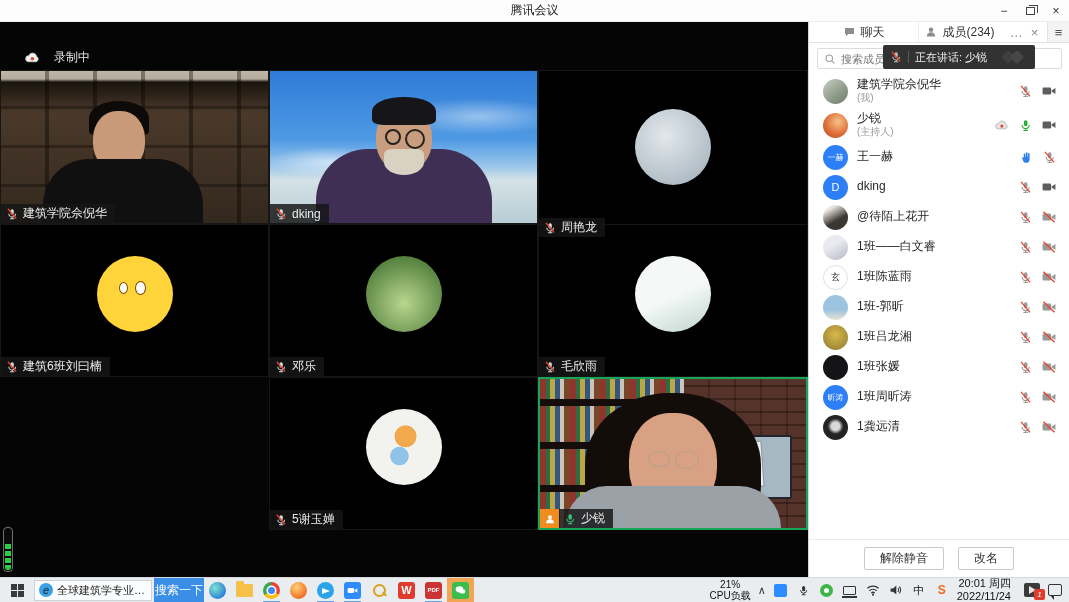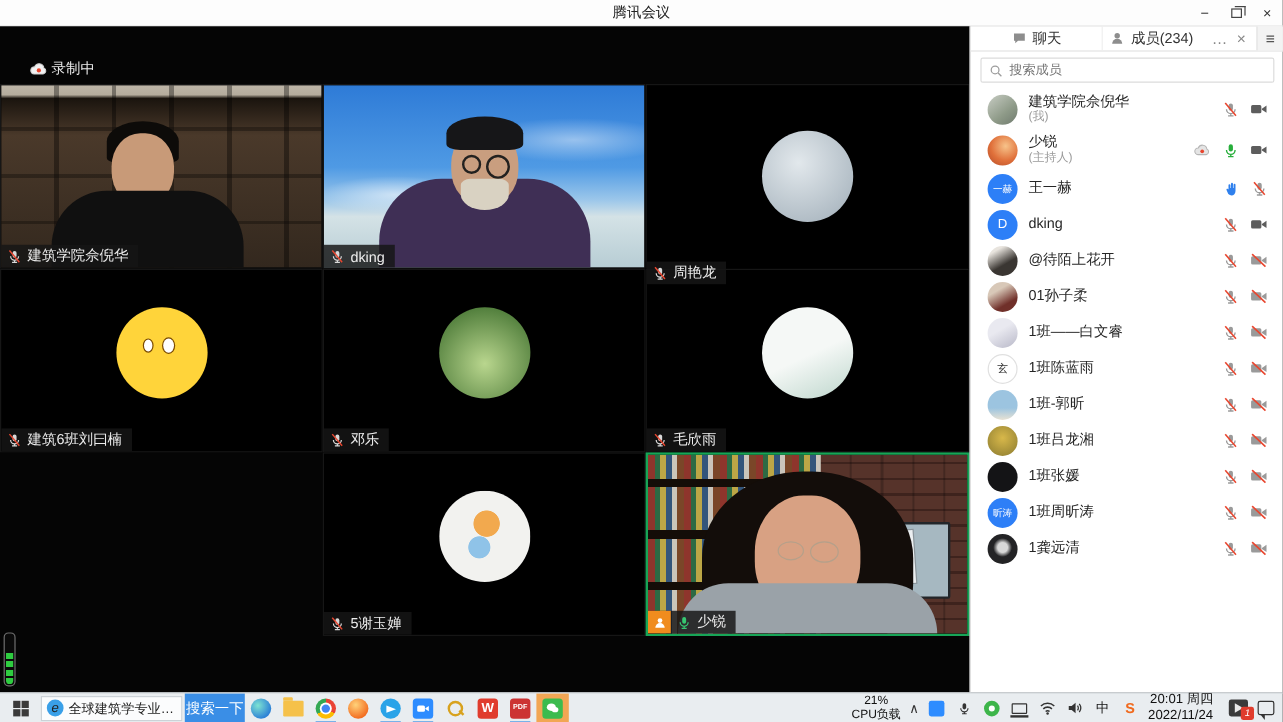--- a/index.html
+++ b/index.html
@@ -9,21 +9,21 @@
   
   .titlebar{position:absolute;left:0;top:0;width:1069px;height:22px;background:#fdfdfd;border-bottom:1px solid #ececec;display:flex;align-items:center}
   .tb-title{position:absolute;left:0;right:0;text-align:center;font-size:12px;color:#222}
   .wctrls{position:absolute;right:0;top:0;height:22px;display:flex}
   .wc{width:26px;height:22px;display:flex;align-items:center;justify-content:center;font-size:12px;color:#333;cursor:default}
   .wc-restore i{display:block;width:9px;height:8px;border:1px solid #444;position:relative;background:#fdfdfd}
   .wc-restore i:before{content:"";position:absolute;left:2px;top:-3px;width:8px;height:7px;border:1px solid #444;border-bottom:0;border-left:0}
 
   
   .main{position:absolute;left:0;top:22px;width:808px;height:555px;background:#050505}
-  .recbar{position:absolute;left:24px;top:27px;display:flex;align-items:center;gap:3px;color:#e9e9e9;font-size:12px}
+  .recbar{position:absolute;left:24px;top:27px;display:flex;align-items:center;gap:14px;color:#e9e9e9;font-size:12px}
   .tile{position:absolute;background:#000;border:1px solid #161616;overflow:hidden}
   .tile.speaking{border:2px solid #17a557}
   .tlabel{position:absolute;left:0;bottom:0;height:19px;background:rgba(22,22,22,.83);display:flex;align-items:center;gap:5px;padding:0 8px 0 5px;color:#ececec;font-size:12px;white-space:nowrap;z-index:3}
   .tlabel.nopad{padding-left:0}
   .hostbadge{width:19px;height:19px;background:#f08c1e;display:flex;align-items:center;justify-content:center;flex:0 0 auto}
   .avatar-big{position:absolute;width:76px;height:76px;border-radius:50%;left:50%;top:46%;transform:translate(-50%,-50%)}
   .ic{display:inline-flex;align-items:center;justify-content:center;line-height:0}
 
   
   .scene{position:absolute;inset:0}
@@ -355,20 +355,32 @@
     <div class="psearch">
       <span class="ic">
           <svg width="12" height="12" viewBox="0 0 16 16">
             <circle cx="7" cy="7" r="4.3" fill="none" stroke="#9d9d9d" stroke-width="1.4"></circle>
             <path d="M10.4 10.4L14 14" stroke="#9d9d9d" stroke-width="1.4"></path>
           </svg>
         </span>
       <input type="text" placeholder="搜索成员" style="">
     </div>
 
+    <div class="speaktip">
+      <span class="ic">
+          <svg width="12" height="12" viewBox="0 0 16 16">
+            <rect x="6" y="1.5" width="4.4" height="7.5" rx="2.2" fill="#bdbdbd"></rect>
+            <path d="M3.8 7.5a4.4 4.4 0 0 0 8.8 0M8.2 11.9v2.2M5.4 14.2h5.6" fill="none" stroke="#bdbdbd" stroke-width="1.4"></path>
+            <path d="M2.5 1l11 13" stroke="#e8462f" stroke-width="1.6"></path>
+          </svg>
+        </span>
+      <span class="tipdiv"></span>
+      <span>正在讲话: 少锐</span>
+      <span class="wm"></span>
+    </div>
 
     <div class="mlist">
 
       <div class="mrow tall">
         <span class="mav ma0"></span>
         <span class="mtxt">
             <span class="mname">建筑学院佘倪华</span>
             <span class="msub">(我)</span>
           </span>
         <span class="micons">
@@ -479,212 +491,194 @@
           <span class="ic">
               <svg width="14" height="12" viewBox="0 0 16 14">
                 <rect x="0.5" y="3" width="10" height="8" rx="1.5" fill="#9a9a9a"></rect>
                 <path d="M11 6.5l4.5-3v7l-4.5-3z" fill="#9a9a9a"></path>
                 <path d="M1.5 1l13 12" stroke="#e8462f" stroke-width="1.6"></path>
               </svg>
             </span>
         </span>
       </div>
 
-      <div class="mrow">
-        <span class="mav ma5"></span>
-        <span class="mtxt">
-            <span class="mname">01孙子柔</span>
+
+      <div class="mrow">
+        <span class="mav ma6"></span>
+        <span class="mtxt">
+            <span class="mname">1班——白文睿</span>
           </span>
         <span class="micons">
           <span class="ic">
               <svg width="13" height="13" viewBox="0 0 16 16">
                 <rect x="6" y="1.5" width="4.4" height="7.5" rx="2.2" fill="#9a9a9a"></rect>
                 <path d="M3.8 7.5a4.4 4.4 0 0 0 8.8 0M8.2 11.9v2.2M5.4 14.2h5.6" fill="none" stroke="#9a9a9a" stroke-width="1.4"></path>
                 <path d="M2.5 1l11 13" stroke="#e8462f" stroke-width="1.6"></path>
               </svg>
             </span>
           <span class="ic">
               <svg width="14" height="12" viewBox="0 0 16 14">
                 <rect x="0.5" y="3" width="10" height="8" rx="1.5" fill="#9a9a9a"></rect>
                 <path d="M11 6.5l4.5-3v7l-4.5-3z" fill="#9a9a9a"></path>
                 <path d="M1.5 1l13 12" stroke="#e8462f" stroke-width="1.6"></path>
               </svg>
             </span>
         </span>
       </div>
 
-      <div class="mrow">
-        <span class="mav ma6"></span>
-        <span class="mtxt">
-            <span class="mname">1班——白文睿</span>
+
+      <div class="mrow">
+        <span class="mav avwhite">
+            <span>玄</span>
+          </span>
+        <span class="mtxt">
+            <span class="mname">1班陈蓝雨</span>
           </span>
         <span class="micons">
           <span class="ic">
               <svg width="13" height="13" viewBox="0 0 16 16">
                 <rect x="6" y="1.5" width="4.4" height="7.5" rx="2.2" fill="#9a9a9a"></rect>
                 <path d="M3.8 7.5a4.4 4.4 0 0 0 8.8 0M8.2 11.9v2.2M5.4 14.2h5.6" fill="none" stroke="#9a9a9a" stroke-width="1.4"></path>
                 <path d="M2.5 1l11 13" stroke="#e8462f" stroke-width="1.6"></path>
               </svg>
             </span>
           <span class="ic">
               <svg width="14" height="12" viewBox="0 0 16 14">
                 <rect x="0.5" y="3" width="10" height="8" rx="1.5" fill="#9a9a9a"></rect>
                 <path d="M11 6.5l4.5-3v7l-4.5-3z" fill="#9a9a9a"></path>
                 <path d="M1.5 1l13 12" stroke="#e8462f" stroke-width="1.6"></path>
               </svg>
             </span>
         </span>
       </div>
 
-
-      <div class="mrow">
-        <span class="mav avwhite">
-            <span>玄</span>
-          </span>
-        <span class="mtxt">
-            <span class="mname">1班陈蓝雨</span>
+      <div class="mrow">
+        <span class="mav ma9"></span>
+        <span class="mtxt">
+            <span class="mname">1班-郭昕</span>
           </span>
         <span class="micons">
           <span class="ic">
               <svg width="13" height="13" viewBox="0 0 16 16">
                 <rect x="6" y="1.5" width="4.4" height="7.5" rx="2.2" fill="#9a9a9a"></rect>
                 <path d="M3.8 7.5a4.4 4.4 0 0 0 8.8 0M8.2 11.9v2.2M5.4 14.2h5.6" fill="none" stroke="#9a9a9a" stroke-width="1.4"></path>
                 <path d="M2.5 1l11 13" stroke="#e8462f" stroke-width="1.6"></path>
               </svg>
             </span>
           <span class="ic">
               <svg width="14" height="12" viewBox="0 0 16 14">
                 <rect x="0.5" y="3" width="10" height="8" rx="1.5" fill="#9a9a9a"></rect>
                 <path d="M11 6.5l4.5-3v7l-4.5-3z" fill="#9a9a9a"></path>
                 <path d="M1.5 1l13 12" stroke="#e8462f" stroke-width="1.6"></path>
               </svg>
             </span>
         </span>
       </div>
 
       <div class="mrow">
-        <span class="mav ma9"></span>
-        <span class="mtxt">
-            <span class="mname">1班-郭昕</span>
+        <span class="mav ma10"></span>
+        <span class="mtxt">
+            <span class="mname">1班吕龙湘</span>
           </span>
         <span class="micons">
           <span class="ic">
               <svg width="13" height="13" viewBox="0 0 16 16">
                 <rect x="6" y="1.5" width="4.4" height="7.5" rx="2.2" fill="#9a9a9a"></rect>
                 <path d="M3.8 7.5a4.4 4.4 0 0 0 8.8 0M8.2 11.9v2.2M5.4 14.2h5.6" fill="none" stroke="#9a9a9a" stroke-width="1.4"></path>
                 <path d="M2.5 1l11 13" stroke="#e8462f" stroke-width="1.6"></path>
               </svg>
             </span>
           <span class="ic">
               <svg width="14" height="12" viewBox="0 0 16 14">
                 <rect x="0.5" y="3" width="10" height="8" rx="1.5" fill="#9a9a9a"></rect>
                 <path d="M11 6.5l4.5-3v7l-4.5-3z" fill="#9a9a9a"></path>
                 <path d="M1.5 1l13 12" stroke="#e8462f" stroke-width="1.6"></path>
               </svg>
             </span>
         </span>
       </div>
 
-      <div class="mrow">
-        <span class="mav ma10"></span>
-        <span class="mtxt">
-            <span class="mname">1班吕龙湘</span>
+
+      <div class="mrow">
+        <span class="mav ma12"></span>
+        <span class="mtxt">
+            <span class="mname">1班张媛</span>
           </span>
         <span class="micons">
           <span class="ic">
               <svg width="13" height="13" viewBox="0 0 16 16">
                 <rect x="6" y="1.5" width="4.4" height="7.5" rx="2.2" fill="#9a9a9a"></rect>
                 <path d="M3.8 7.5a4.4 4.4 0 0 0 8.8 0M8.2 11.9v2.2M5.4 14.2h5.6" fill="none" stroke="#9a9a9a" stroke-width="1.4"></path>
                 <path d="M2.5 1l11 13" stroke="#e8462f" stroke-width="1.6"></path>
               </svg>
             </span>
           <span class="ic">
               <svg width="14" height="12" viewBox="0 0 16 14">
                 <rect x="0.5" y="3" width="10" height="8" rx="1.5" fill="#9a9a9a"></rect>
                 <path d="M11 6.5l4.5-3v7l-4.5-3z" fill="#9a9a9a"></path>
                 <path d="M1.5 1l13 12" stroke="#e8462f" stroke-width="1.6"></path>
               </svg>
             </span>
         </span>
       </div>
 
-
-      <div class="mrow">
-        <span class="mav ma12"></span>
-        <span class="mtxt">
-            <span class="mname">1班张媛</span>
+      <div class="mrow">
+        <span class="mav avblue">
+            <span>昕涛</span>
+          </span>
+        <span class="mtxt">
+            <span class="mname">1班周昕涛</span>
           </span>
         <span class="micons">
           <span class="ic">
               <svg width="13" height="13" viewBox="0 0 16 16">
                 <rect x="6" y="1.5" width="4.4" height="7.5" rx="2.2" fill="#9a9a9a"></rect>
                 <path d="M3.8 7.5a4.4 4.4 0 0 0 8.8 0M8.2 11.9v2.2M5.4 14.2h5.6" fill="none" stroke="#9a9a9a" stroke-width="1.4"></path>
                 <path d="M2.5 1l11 13" stroke="#e8462f" stroke-width="1.6"></path>
               </svg>
             </span>
           <span class="ic">
               <svg width="14" height="12" viewBox="0 0 16 14">
                 <rect x="0.5" y="3" width="10" height="8" rx="1.5" fill="#9a9a9a"></rect>
                 <path d="M11 6.5l4.5-3v7l-4.5-3z" fill="#9a9a9a"></path>
                 <path d="M1.5 1l13 12" stroke="#e8462f" stroke-width="1.6"></path>
               </svg>
             </span>
         </span>
       </div>
 
       <div class="mrow">
-        <span class="mav avblue">
-            <span>昕涛</span>
-          </span>
-        <span class="mtxt">
-            <span class="mname">1班周昕涛</span>
+        <span class="mav ma14"></span>
+        <span class="mtxt">
+            <span class="mname">1龚远清</span>
           </span>
         <span class="micons">
           <span class="ic">
               <svg width="13" height="13" viewBox="0 0 16 16">
                 <rect x="6" y="1.5" width="4.4" height="7.5" rx="2.2" fill="#9a9a9a"></rect>
                 <path d="M3.8 7.5a4.4 4.4 0 0 0 8.8 0M8.2 11.9v2.2M5.4 14.2h5.6" fill="none" stroke="#9a9a9a" stroke-width="1.4"></path>
                 <path d="M2.5 1l11 13" stroke="#e8462f" stroke-width="1.6"></path>
               </svg>
             </span>
           <span class="ic">
               <svg width="14" height="12" viewBox="0 0 16 14">
                 <rect x="0.5" y="3" width="10" height="8" rx="1.5" fill="#9a9a9a"></rect>
                 <path d="M11 6.5l4.5-3v7l-4.5-3z" fill="#9a9a9a"></path>
                 <path d="M1.5 1l13 12" stroke="#e8462f" stroke-width="1.6"></path>
               </svg>
             </span>
         </span>
       </div>
 
-      <div class="mrow">
-        <span class="mav ma14"></span>
-        <span class="mtxt">
-            <span class="mname">1龚远清</span>
-          </span>
-        <span class="micons">
-          <span class="ic">
-              <svg width="13" height="13" viewBox="0 0 16 16">
-                <rect x="6" y="1.5" width="4.4" height="7.5" rx="2.2" fill="#9a9a9a"></rect>
-                <path d="M3.8 7.5a4.4 4.4 0 0 0 8.8 0M8.2 11.9v2.2M5.4 14.2h5.6" fill="none" stroke="#9a9a9a" stroke-width="1.4"></path>
-                <path d="M2.5 1l11 13" stroke="#e8462f" stroke-width="1.6"></path>
-              </svg>
-            </span>
-          <span class="ic">
-              <svg width="14" height="12" viewBox="0 0 16 14">
-                <rect x="0.5" y="3" width="10" height="8" rx="1.5" fill="#9a9a9a"></rect>
-                <path d="M11 6.5l4.5-3v7l-4.5-3z" fill="#9a9a9a"></path>
-                <path d="M1.5 1l13 12" stroke="#e8462f" stroke-width="1.6"></path>
-              </svg>
-            </span>
-        </span>
-      </div>
-
-    </div>
-
+    </div>
+
+    <div class="pfooter">
+      <button class="pbtn">解除静音</button>
+      <button class="pbtn">改名</button>
+    </div>
   </div>
 
   <div class="taskbar">
     <div class="tb-start">
         <span class="winlogo">
           <i></i>
           <i></i>
           <i></i>
           <i></i>
         </span>

